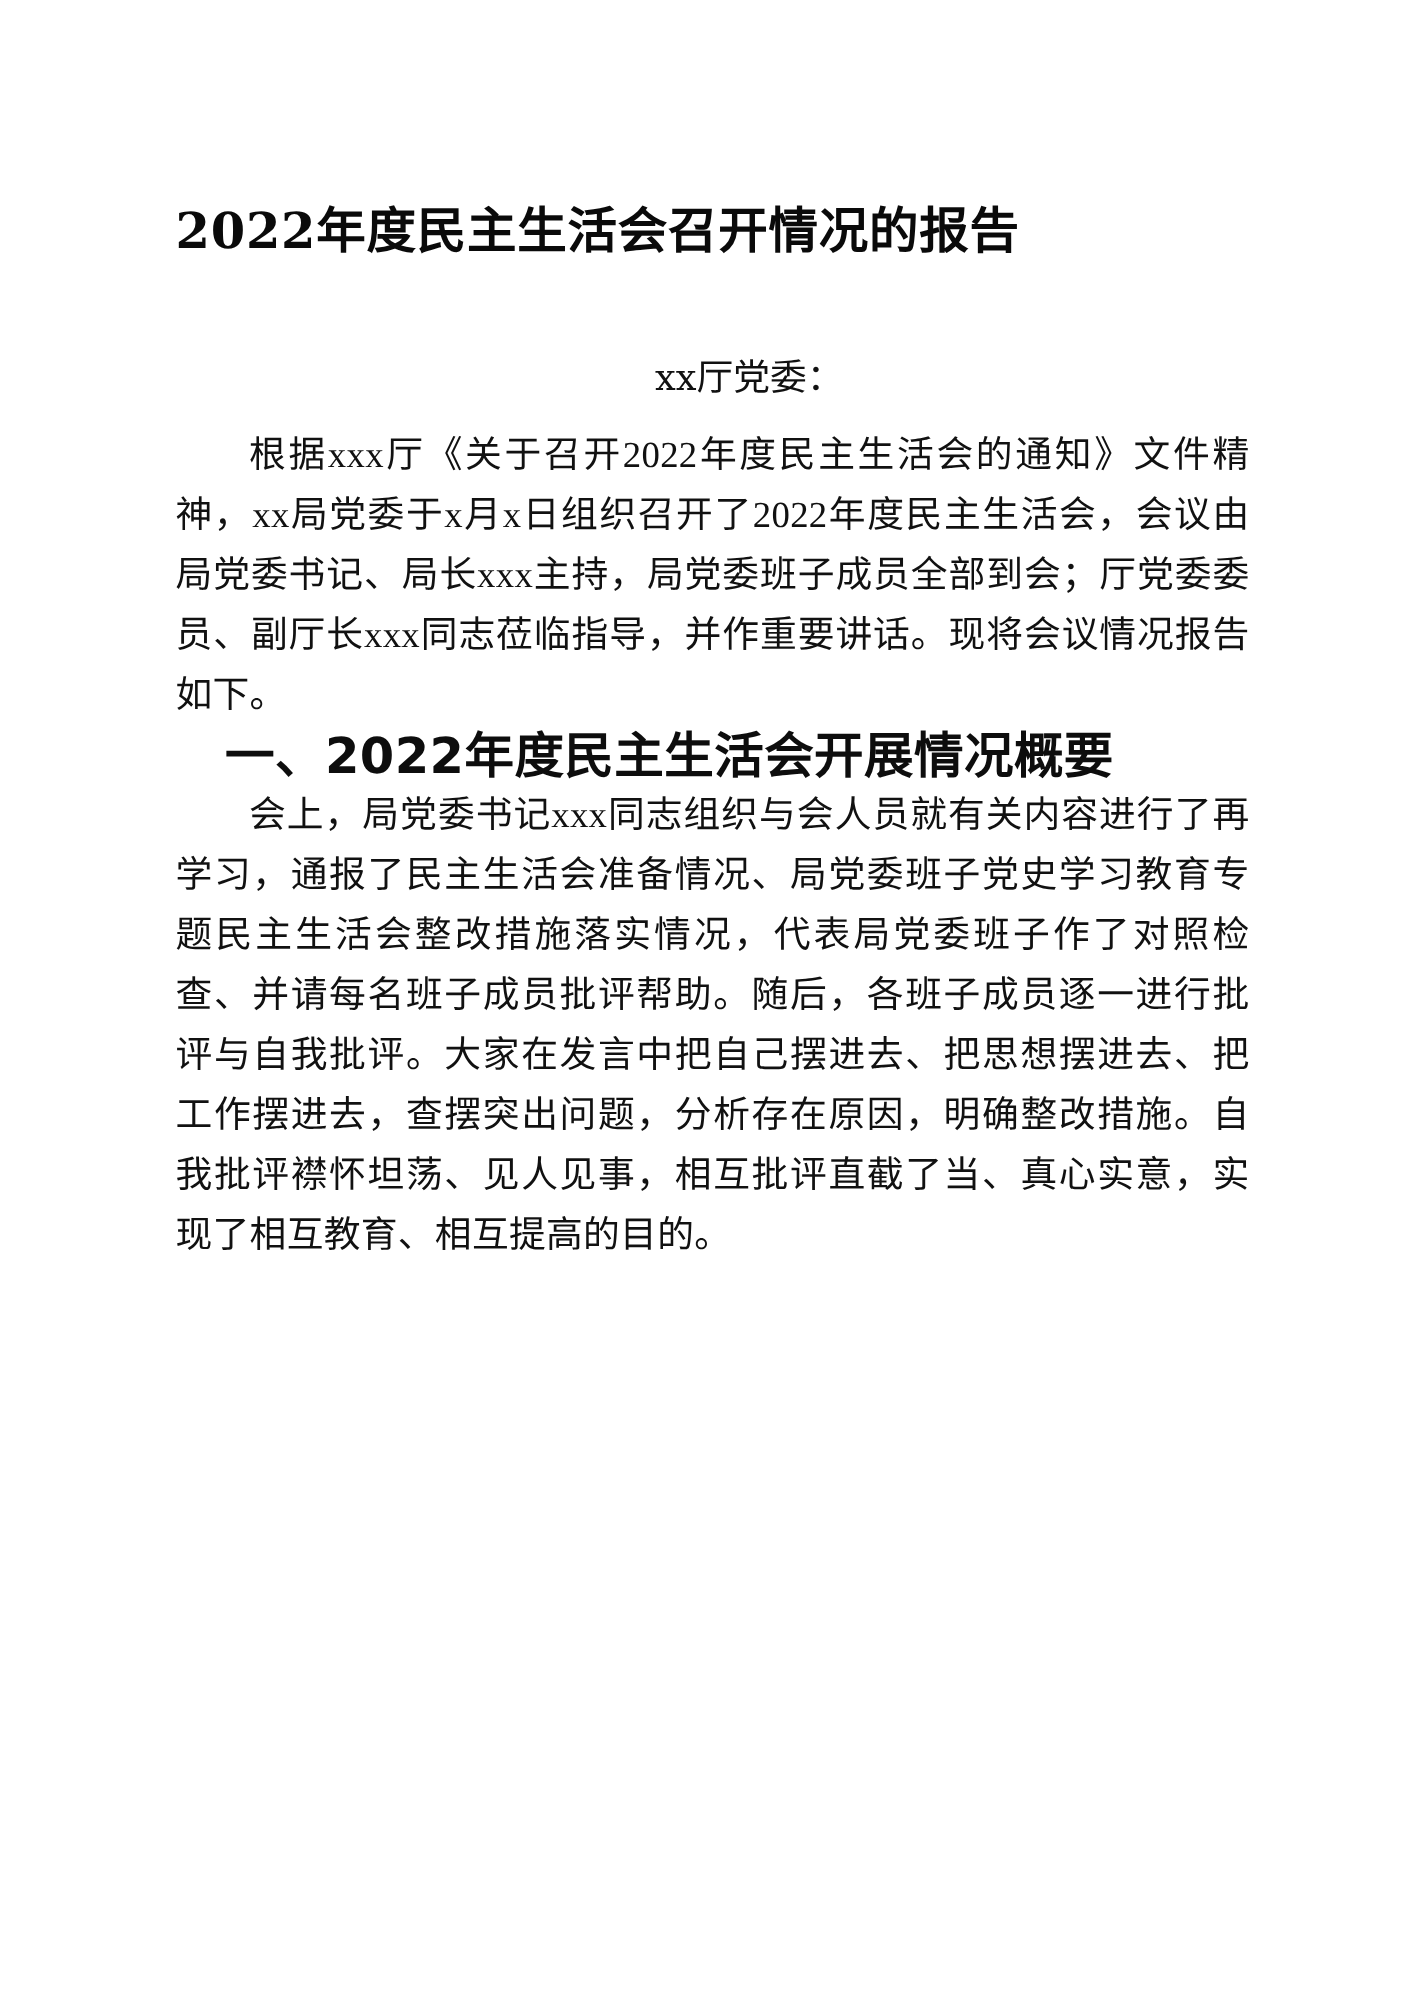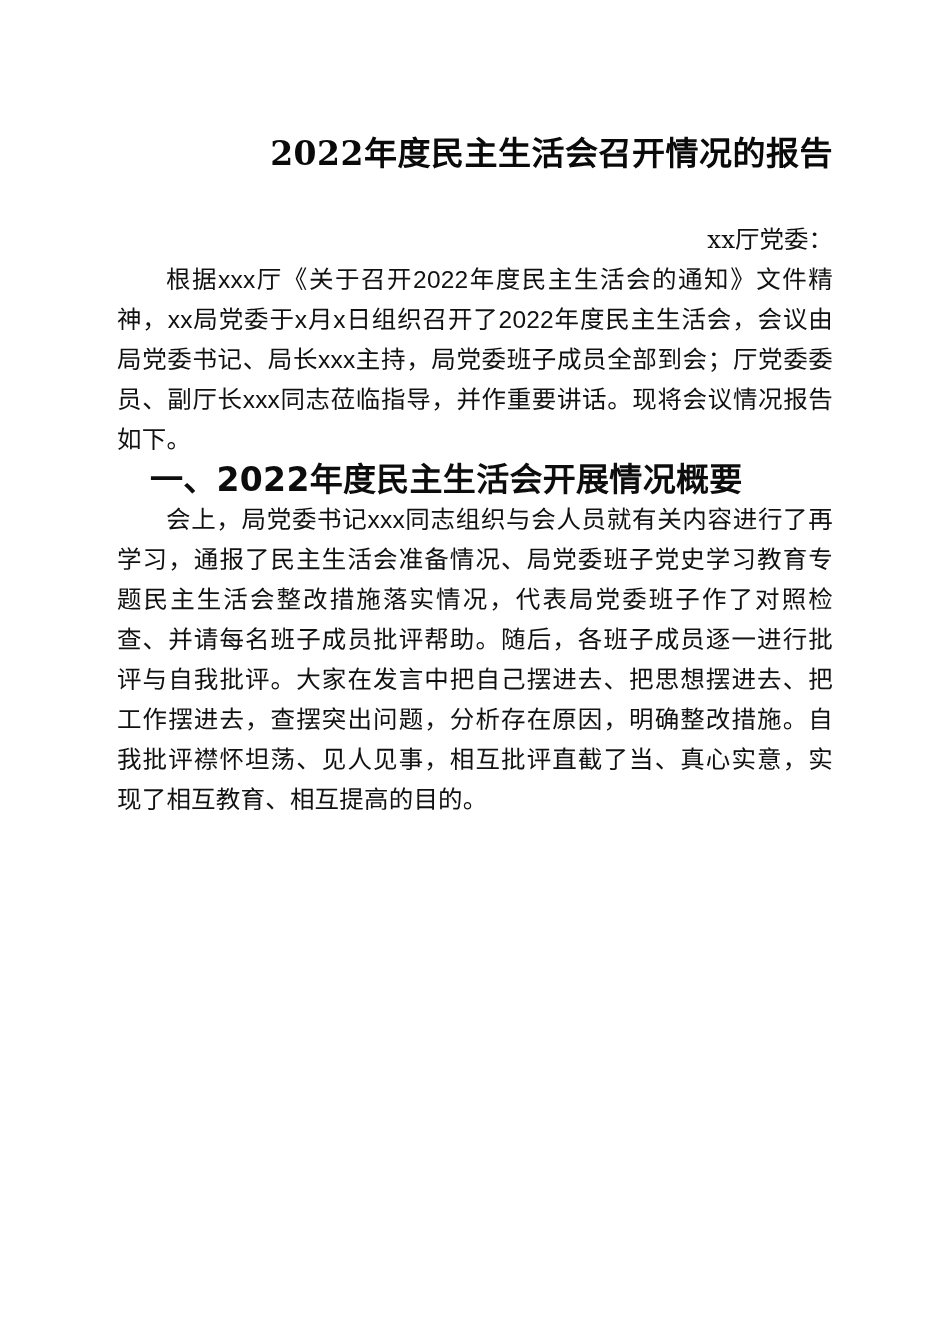--- a/index.html
+++ b/index.html
@@ -23,45 +23,45 @@
     position: absolute;
     left: 117px;
     top: 0;
     width: 716px;
   }
 
   .doc-title {
     margin: 0;
     padding: 0;
     padding-top: 128px;
-    text-align: right;
+    text-align: left;
     font-family: "DejaVu Serif", "Liberation Serif", serif;
     font-weight: 700;
     font-size: 33px;
     line-height: 52px;
     letter-spacing: 0.5px;
     color: #0a0a0a;
     white-space: nowrap;
   }
 
   .salutation {
-    margin: 0;
+    margin: 12px;
     padding-top: 40px;
     font-family: "DejaVu Serif", "Liberation Serif", serif;
     font-size: 24.5px;
     line-height: 40px;
     color: #111111;
-    text-align: right;
+    text-align: center;
     text-indent: 2em;
   }
 
   .body-para {
     margin: 0;
     padding-top: 0;
-    font-family: Liberation Sans, sans-serif;
+    font-family: Liberation Serif, serif;
     font-size: 24.5px;
     line-height: 40px;
     color: #111111;
     text-align: justify;
     text-justify: inter-ideograph;
     text-indent: 2em;
     letter-spacing: 0.2px;
   }
 
   .section-heading {

